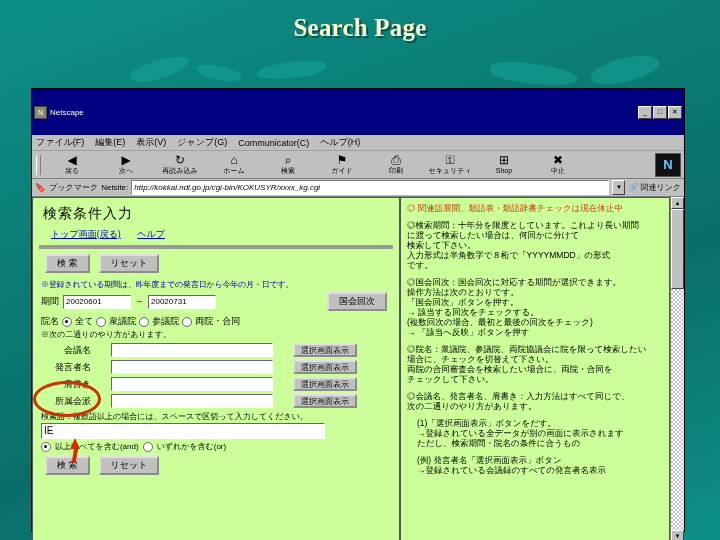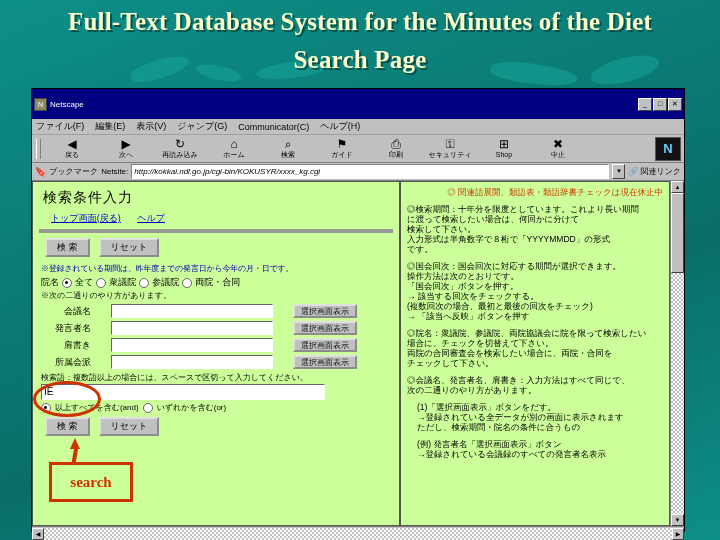--- a/index.html
+++ b/index.html
@@ -18,21 +18,21 @@
 
   .title-wrap{position:absolute;left:0;top:6px;width:720px;text-align:center;}
   .title-line{font-family:"Liberation Serif",serif;font-weight:bold;color:#ffffcc;
        text-shadow:2px 2px 0 #04514c;letter-spacing:.2px;}
   .t1{font-size:25px;line-height:32px;}
   .t2{font-size:25px;line-height:32px;margin-top:6px;}
 
   
   .browser{position:absolute;left:31px;top:88px;width:654px;height:444px;background:#c0c0c0;
            border:1px solid #000;box-sizing:border-box;}
-  .titlebar{height:14px;background:#000080;display:flex;align-items:center;padding:8px 1px;}
+  .titlebar{height:14px;background:#000080;display:flex;align-items:center;padding:16px 1px;}
   .tb-ico{width:11px;height:11px;background:#8a8a6a;border:1px solid #444;margin:0 3px 0 1px;
           font-size:7px;color:#fff;display:flex;align-items:center;justify-content:center;}
   .tb-title{color:#fff;font-size:8px;flex:1;font-family:"Liberation Sans",sans-serif;}
   .tb-btns{display:flex;gap:1px;margin-right:1px;}
   .tb-btn{width:12px;height:11px;background:#c0c0c0;border:1px solid #fff;border-right-color:#404040;
           border-bottom-color:#404040;font-size:7px;line-height:9px;text-align:center;color:#000;}
 
   .menubar{height:15px;background:#c0c0c0;display:flex;align-items:center;gap:11px;padding:0 4px;
            font-size:9px;color:#000;border-bottom:1px solid #a0a0a0;}
 
@@ -91,21 +91,21 @@
   .ftext{width:160px;height:12px;background:#fff;border:1px solid #666;border-right-color:#fff;
          border-bottom-color:#fff;}
   .fbtn{background:#c0c0c0;border:2px outset #e0e0e0;font-size:8px;padding:0 6px;color:#000;height:14px;}
 
   .kwlabel{font-size:8px;margin:2px 0 1px 2px;}
   .kwinput{width:278px;height:14px;background:#fff;border:1px solid #666;border-right-color:#fff;
            border-bottom-color:#fff;font-size:10px;padding:0 2px;color:#000;line-height:14px;margin-left:2px;}
   .kwopts{font-size:8px;margin:2px 0 4px 2px;display:flex;align-items:center;gap:4px;}
 
   .rpara{font-size:8.5px;line-height:10px;color:#000;margin-bottom:7px;white-space:pre-line;}
-  .rpara.red{color:#cc3300;text-align:right;}
+  .rpara.red{color:#cc3300;}
   .rindent{padding-left:10px;}
 
   .vscroll{width:13px;background:#c0c0c0;border-left:1px solid #808080;position:relative;}
   .vs-btn{width:13px;height:12px;background:#c0c0c0;border:1px solid #fff;border-right-color:#404040;
           border-bottom-color:#404040;font-size:6px;text-align:center;line-height:10px;box-sizing:border-box;}
   .vs-thumb{position:absolute;left:0;top:12px;width:13px;height:80px;background:#c0c0c0;
             border:1px solid #fff;border-right-color:#404040;border-bottom-color:#404040;box-sizing:border-box;}
   .vs-track{position:absolute;left:0;top:92px;width:13px;bottom:12px;
             background:repeating-conic-gradient(#fff 0 25%,#c0c0c0 0 50%) 0 0/4px 4px;}
   .vs-bot{position:absolute;left:0;bottom:0;}
@@ -141,21 +141,20 @@
 <div class="slide">
 
   <div class="deco d1"></div>
   <div class="deco d2"></div>
   <div class="deco d3"></div>
   <div class="deco d4"></div>
   <div class="deco d5"></div>
   <div class="deco d6"></div>
 
   <div class="title-wrap">
-    <div class="title-line t1">Full-Text Database System for the Minutes of the Diet</div>
     <div class="title-line t2">Search Page</div>
   </div>
 
   <div class="browser">
 
     <div class="titlebar">
       <div class="tb-ico">N</div>
       <div class="tb-title">Netscape</div>
       <div class="tb-btns">
         <div class="tb-btn">_</div>
@@ -242,20 +241,27 @@
         </div>
         <div class="hr-grey"></div>
 
         <div class="btnrow">
           <button class="winbtn">検 索</button>
           <button class="winbtn">リセット</button>
         </div>
 
         <div class="note">※登録されている期間は、昨年度までの発言日から今年の月・日です。</div>
 
+        <div class="daterow">
+          <span class="dlabel">期間</span>
+          <div class="dinput">20020601</div>
+          <span class="dlabel">～</span>
+          <div class="dinput">20020731</div>
+          <button class="winbtn kaiji">国会回次</button>
+        </div>
 
         <div class="radiorow">
           <span>院名</span>
           <span class="radio on"></span>
           <span>全て</span>
           <span class="radio"></span>
           <span>衆議院</span>
           <span class="radio"></span>
           <span>参議院</span>
           <span class="radio"></span>
@@ -352,17 +358,14 @@
         <span>📓</span>
         <span>✎</span>
         <span>🔑</span>
       </div>
     </div>
   </div>
 
   <div class="ellipse"></div>
   <div class="arrow"></div>
   <div class="arrow-stem"></div>
-  <div class="annbox">
-    <span>search</span>
-  </div>
 
 </div>
 
 </body></html>

